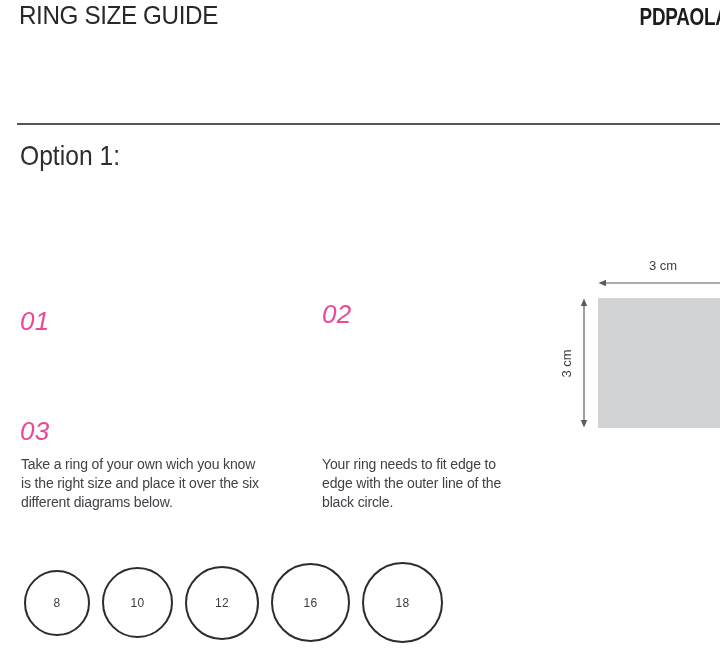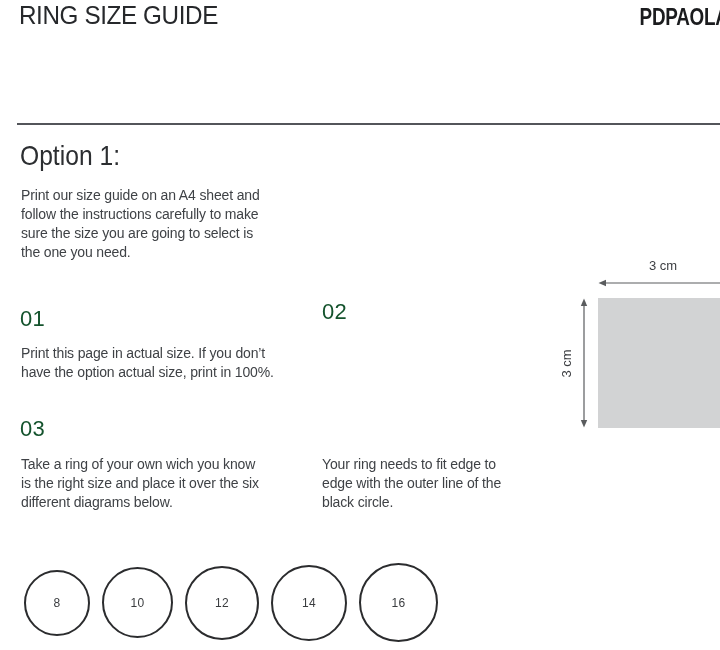--- a/index.html
+++ b/index.html
@@ -59,25 +59,26 @@
     position: absolute;
     font-size: 14px;
     line-height: 19px;
     letter-spacing: -0.15px;
     color: #3f4246;
     white-space: pre-line;
   }
   .intro { left: 4px; top: 186px; width: 280px; }
   .step-number {
     position: absolute;
-    font-size: 22px;
+    font-size: 26px;
     font-weight: 400;
-    color: #14532d;
+    color: #ec4899;
     line-height: 1.1;
     letter-spacing: 0.2px;
+    font-style: italic;
   }
   .step1-num { left: 3px;   top: 307px; }
   .step2-num { left: 305px; top: 300px; }
   .step3-num { left: 3px;   top: 417px; }
   .step1-text { left: 4px;   top: 344px; width: 300px; }
   .step2-text { left: 305px; top: 338px; width: 230px; }
   .step3-text { left: 4px;   top: 455px; width: 300px; }
   .step3-text-right { left: 305px; top: 455px; width: 210px; }
 
   .square-label-top {
@@ -131,28 +132,22 @@
 </head>
 <body>
 
 <div class="page">
 
   <div class="title">RING SIZE GUIDE</div>
   <div class="brand">PDPAOLA</div>
   <div class="divider"></div>
 
   <div class="option-heading">Option 1:</div>
-  <p class="body-text intro">Print our size guide on an A4 sheet and
-follow the instructions carefully to make
-sure the size you are going to select is
-the one you need.</p>
 
   <div class="step-number step1-num">01</div>
-  <p class="body-text step1-text">Print this page in actual size. If you don’t
-have the option actual size, print in 100%.</p>
 
   <div class="step-number step2-num">02</div>
 
   <div class="step-number step3-num">03</div>
   <p class="body-text step3-text-right">Your ring needs to fit edge to
 edge with the outer line of the
 black circle.</p>
   <p class="body-text step3-text">Take a ring of your own wich you know
 is the right size and place it over the six
 different diagrams below.</p>
@@ -176,21 +171,21 @@
   <div class="circles-row">
     <div class="ring-circle" style="width: 66px; height: 66px; border-color: rgb(43, 44, 46);">
         <span>8</span>
       </div>
     <div class="ring-circle" style="width: 71px; height: 71px; border-color: rgb(43, 44, 46); text-align: center;">
         <span>10</span>
       </div>
     <div class="ring-circle" style="width: 74px; height: 74px; border-color: rgb(43, 44, 46); text-align: center;">
         <span>12</span>
       </div>
-    <div class="ring-circle" style="width: 76px; height: 76px; border-color: rgb(43, 44, 46);">
-        <span>14</span>
-      </div>
     <div class="ring-circle" style="width: 79px; height: 79px; border-color: rgb(43, 44, 46);">
         <span>16</span>
+      </div>
+    <div class="ring-circle" style="width: 81px; height: 81px; border-color: rgb(43, 44, 46);">
+        <span>18</span>
       </div>
   </div>
 
 </div>
 
 </body></html>

